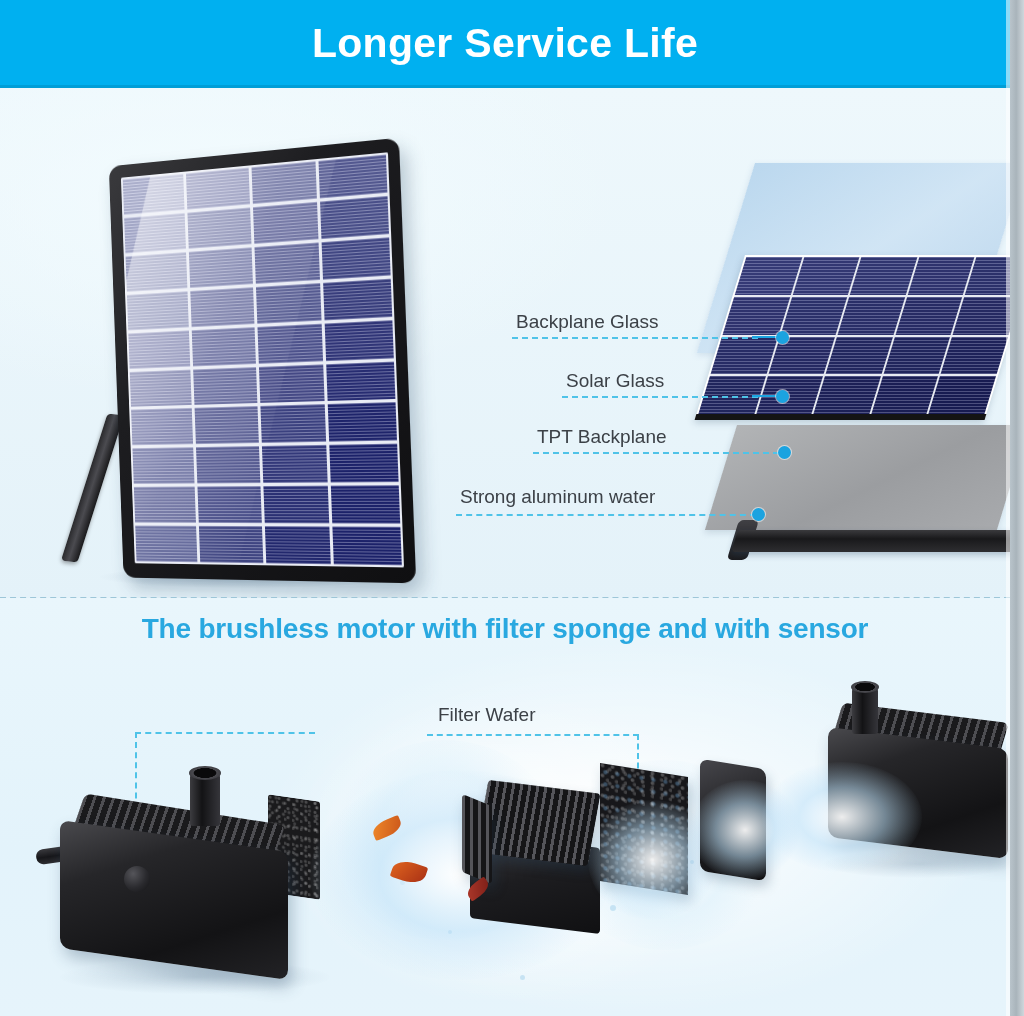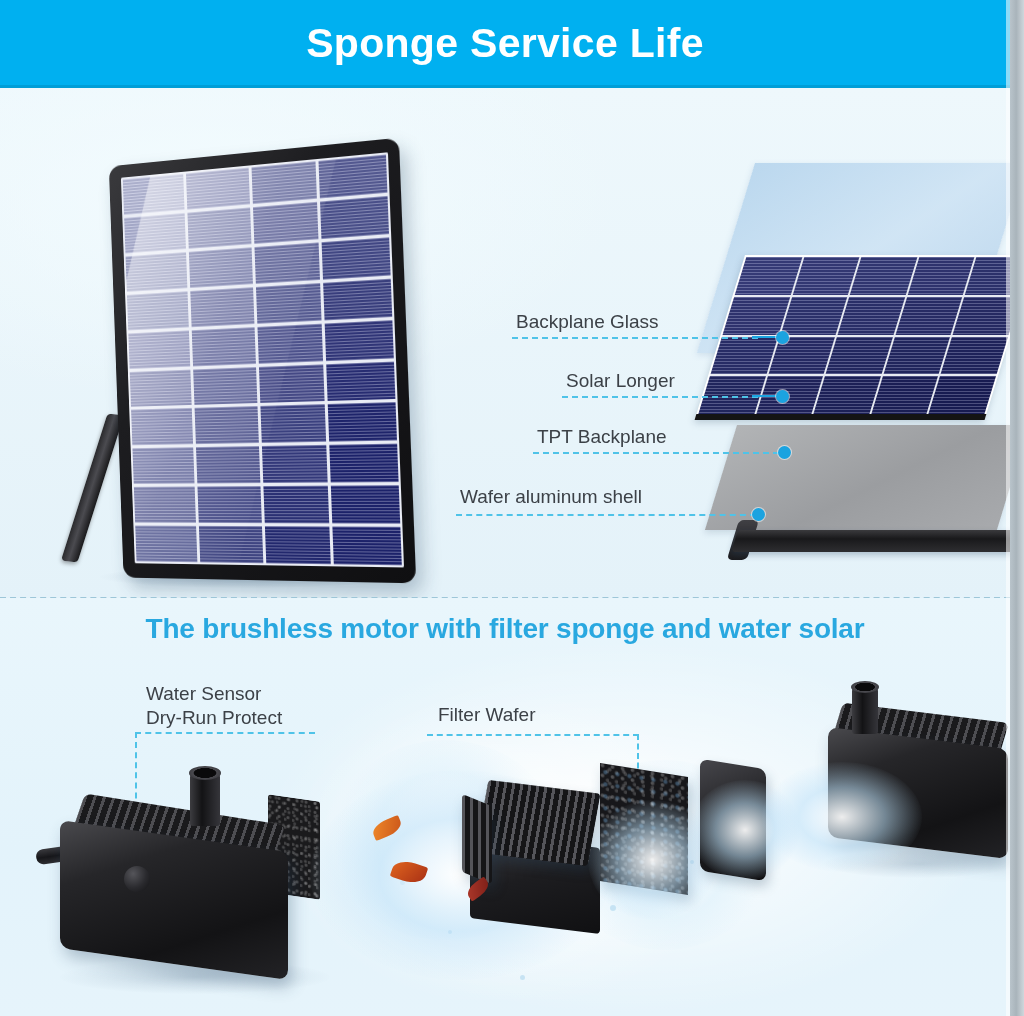--- a/index.html
+++ b/index.html
@@ -405,21 +405,21 @@
   }
 </style>
 </head>
 <body>
 
 <div id="page">
 
   <div class="title-band">
     <div class="title-band-shade"></div>
   </div>
-  <div class="title-text">Sponge Service Life</div>
+  <div class="title-text">Longer Service Life</div>
 
   <div class="sec1-bg"></div>
 
   <div class="panel-wrap">
     <div class="panel-kickstand"></div>
     <div class="panel-shadow"></div>
     <div class="panel-body">
       <div class="panel-glass">
         <div class="cell-grid" id="panel-cells">
             <div class="cell" style="background-color: rgb(182, 186, 216);"></div>
@@ -500,51 +500,47 @@
       <div class="layer-frame-left"></div>
       <div class="layer-frame-bar"></div>
     </div>
   </div>
 
   <div class="label1" style="left:516px; top:311px;">Backplane Glass</div>
   <div class="leader" style="left:512px; top:337px; width:246px;"></div>
   <div class="leader-solid" style="left:752px; top:336px; width:28px;"></div>
   <div class="leader-dot" style="left:776px; top:331px;"></div>
 
-  <div class="label1" style="left:566px; top:370px;">Solar Longer</div>
+  <div class="label1" style="left:566px; top:370px;">Solar Glass</div>
   <div class="leader" style="left:562px; top:396px; width:196px;"></div>
   <div class="leader-solid" style="left:752px; top:395px; width:28px;"></div>
   <div class="leader-dot" style="left:776px; top:390px;"></div>
 
   <div class="label1" style="left:537px; top:426px;">TPT Backplane</div>
   <div class="leader" style="left:533px; top:452px; width:246px;"></div>
   <div class="leader-dot" style="left:778px; top:446px;"></div>
 
-  <div class="label1" style="left:460px; top:486px;">Wafer aluminum shell</div>
+  <div class="label1" style="left:460px; top:486px;">Strong aluminum water</div>
   <div class="leader" style="left:456px; top:514px; width:300px;"></div>
   <div class="leader-dot" style="left:752px; top:508px;"></div>
 
   <div class="divider"></div>
 
   <div class="sec2-bg"></div>
-  <div class="subhead" id="subhead2">The brushless motor with filter sponge and water solar</div>
+  <div class="subhead" id="subhead2">The brushless motor with filter sponge and with sensor</div>
 
   <div class="mist" style="left:300px; top:700px; width:420px; height:300px;"></div>
   <div class="splash" style="left:330px; top:740px; width:230px; height:200px;"></div>
   <div class="splash" style="left:560px; top:760px; width:210px; height:190px;"></div>
   <div class="droplet" style="left:400px; top:880px; width:5px; height:5px;"></div>
   <div class="droplet" style="left:448px; top:930px; width:4px; height:4px;"></div>
   <div class="droplet" style="left:610px; top:905px; width:6px; height:6px;"></div>
   <div class="droplet" style="left:690px; top:860px; width:4px; height:4px;"></div>
   <div class="droplet" style="left:520px; top:975px; width:5px; height:5px;"></div>
 
-  <div class="label2" style="left:146px; top:682px;">
-    <div>Water Sensor</div>
-    <div>Dry-Run Protect</div>
-  </div>
   <div class="bracket-h" style="left:135px; top:732px; width:180px;"></div>
   <div class="bracket-v" style="left:135px; top:732px; height:137px;"></div>
   <div class="sensor-ring" style="left:116px; top:858px;"></div>
 
   <div class="label2" style="left:438px; top:703px;">Filter Wafer</div>
   <div class="bracket-h" style="left:427px; top:734px; width:212px;"></div>
   <div class="bracket-v" style="left:637px; top:734px; height:82px;"></div>
   <div class="leader-dot" style="left:631px; top:810px;"></div>
 
   <div>

